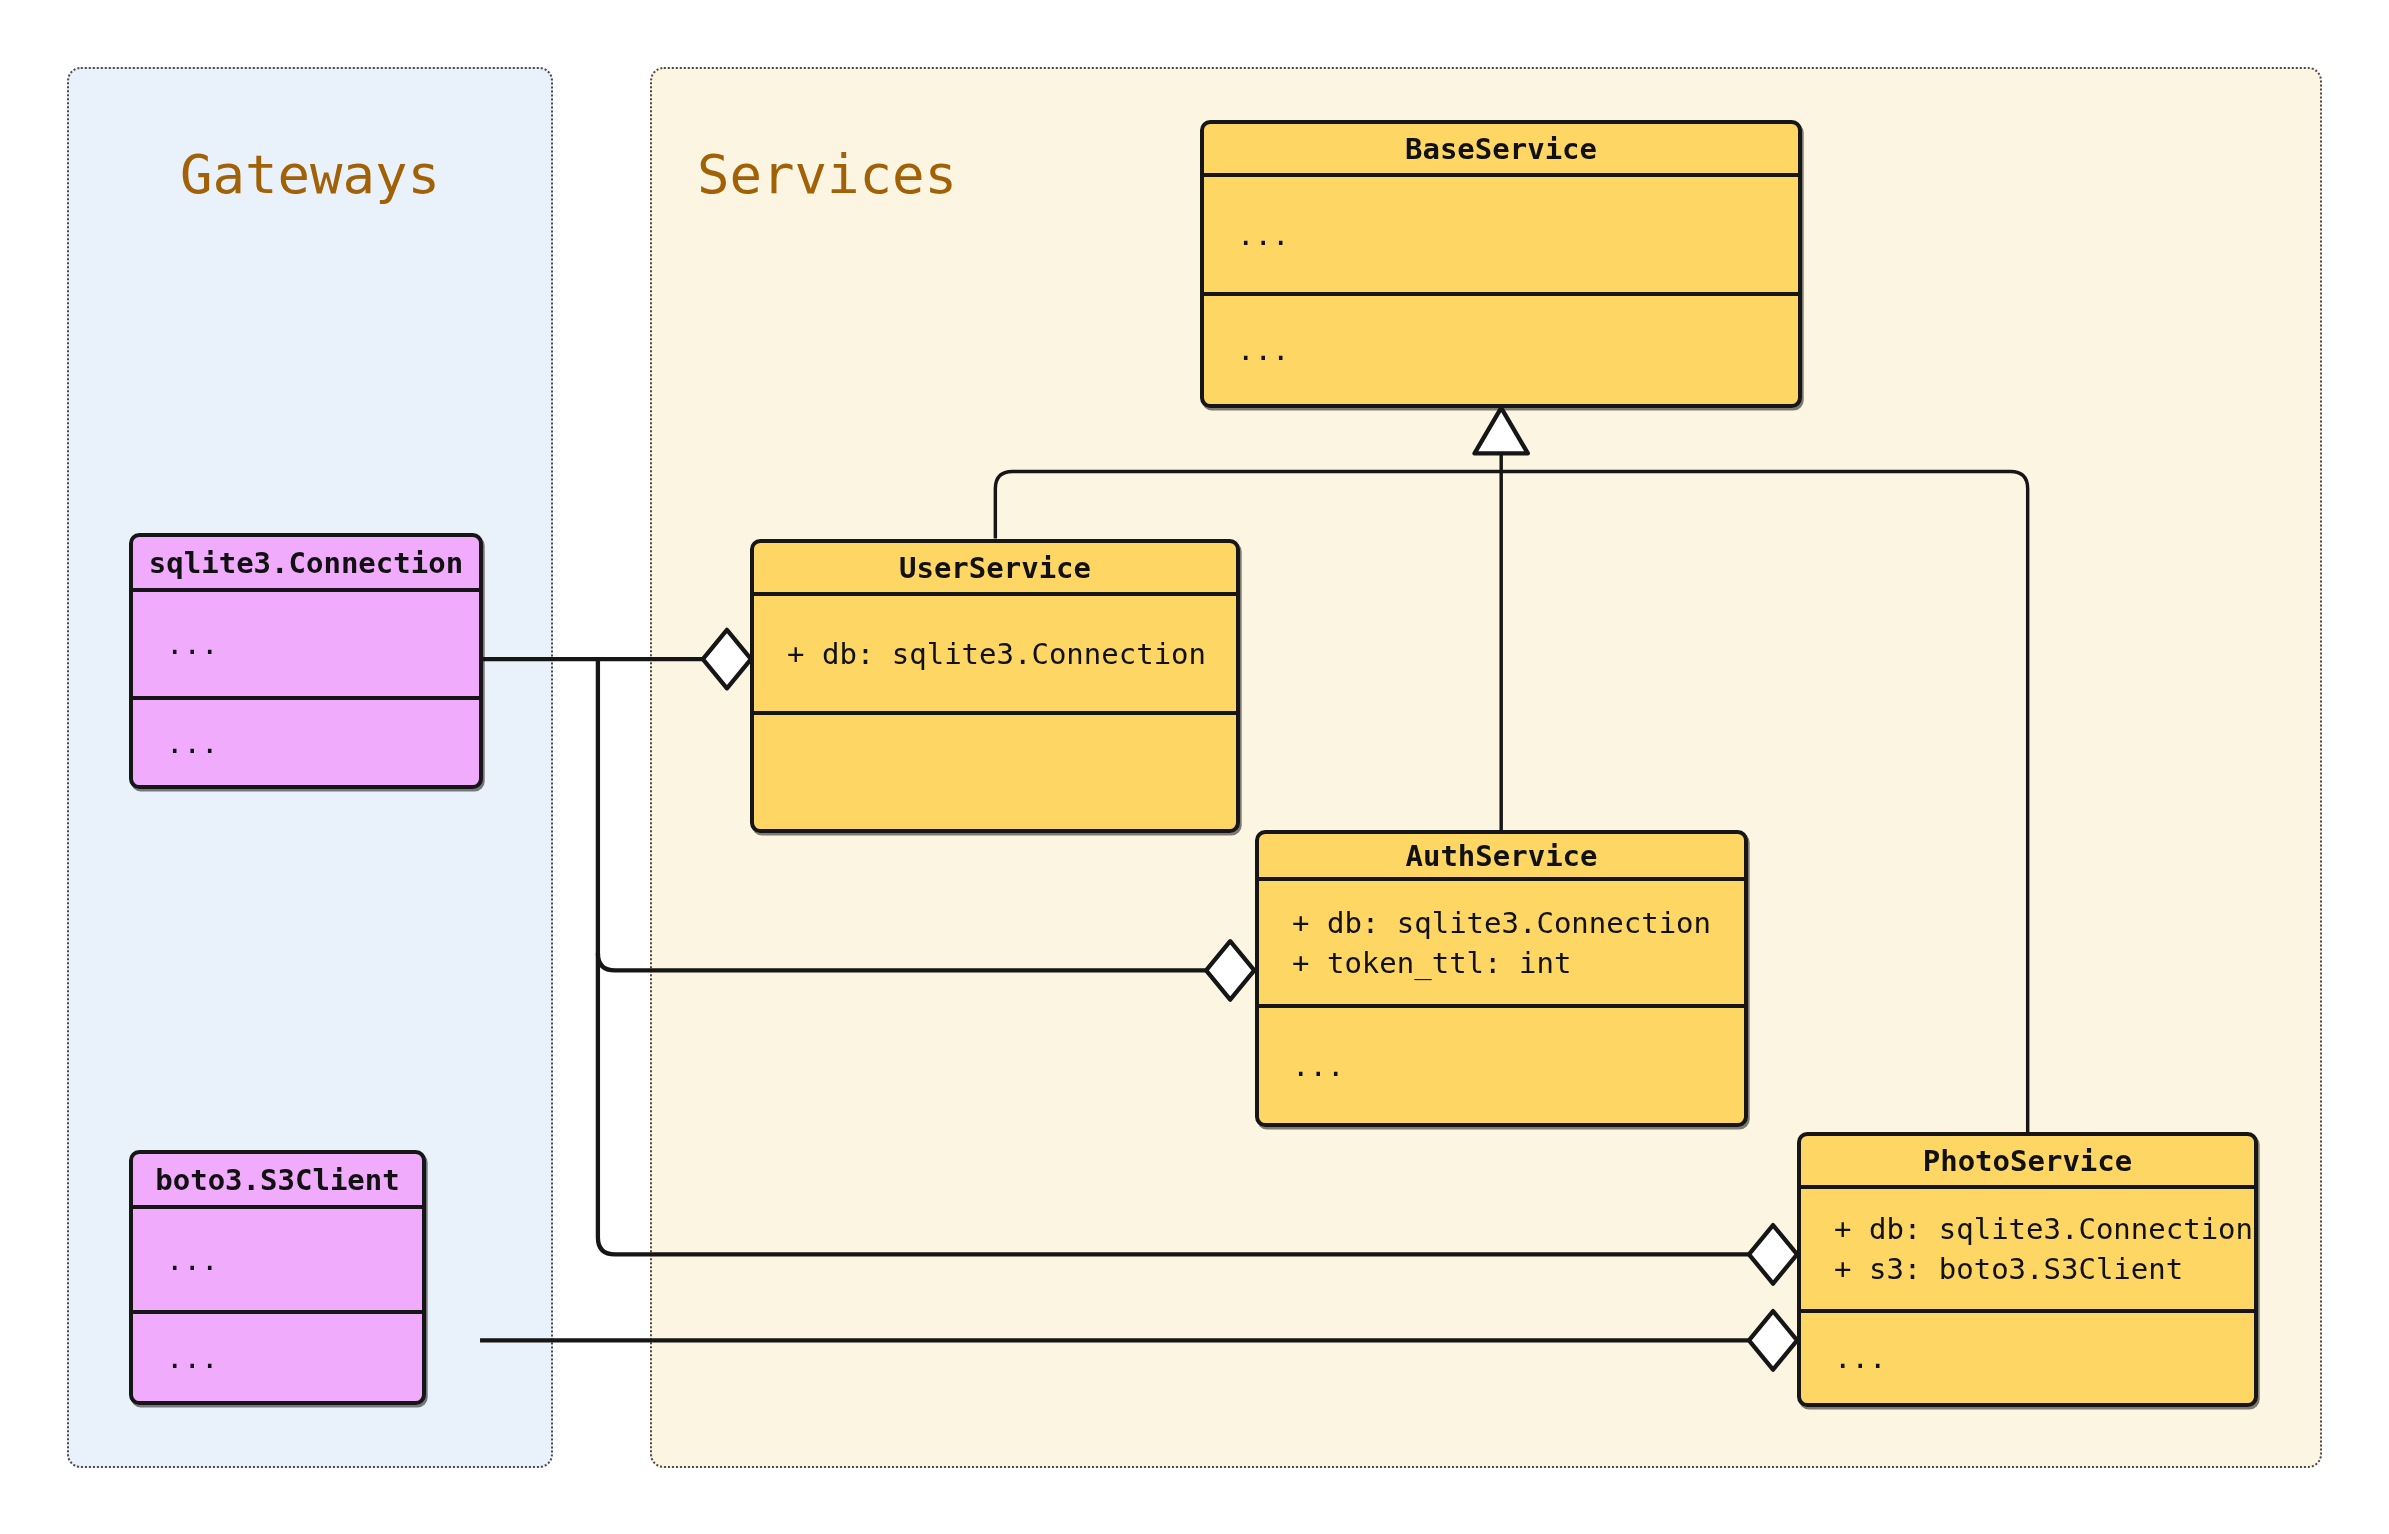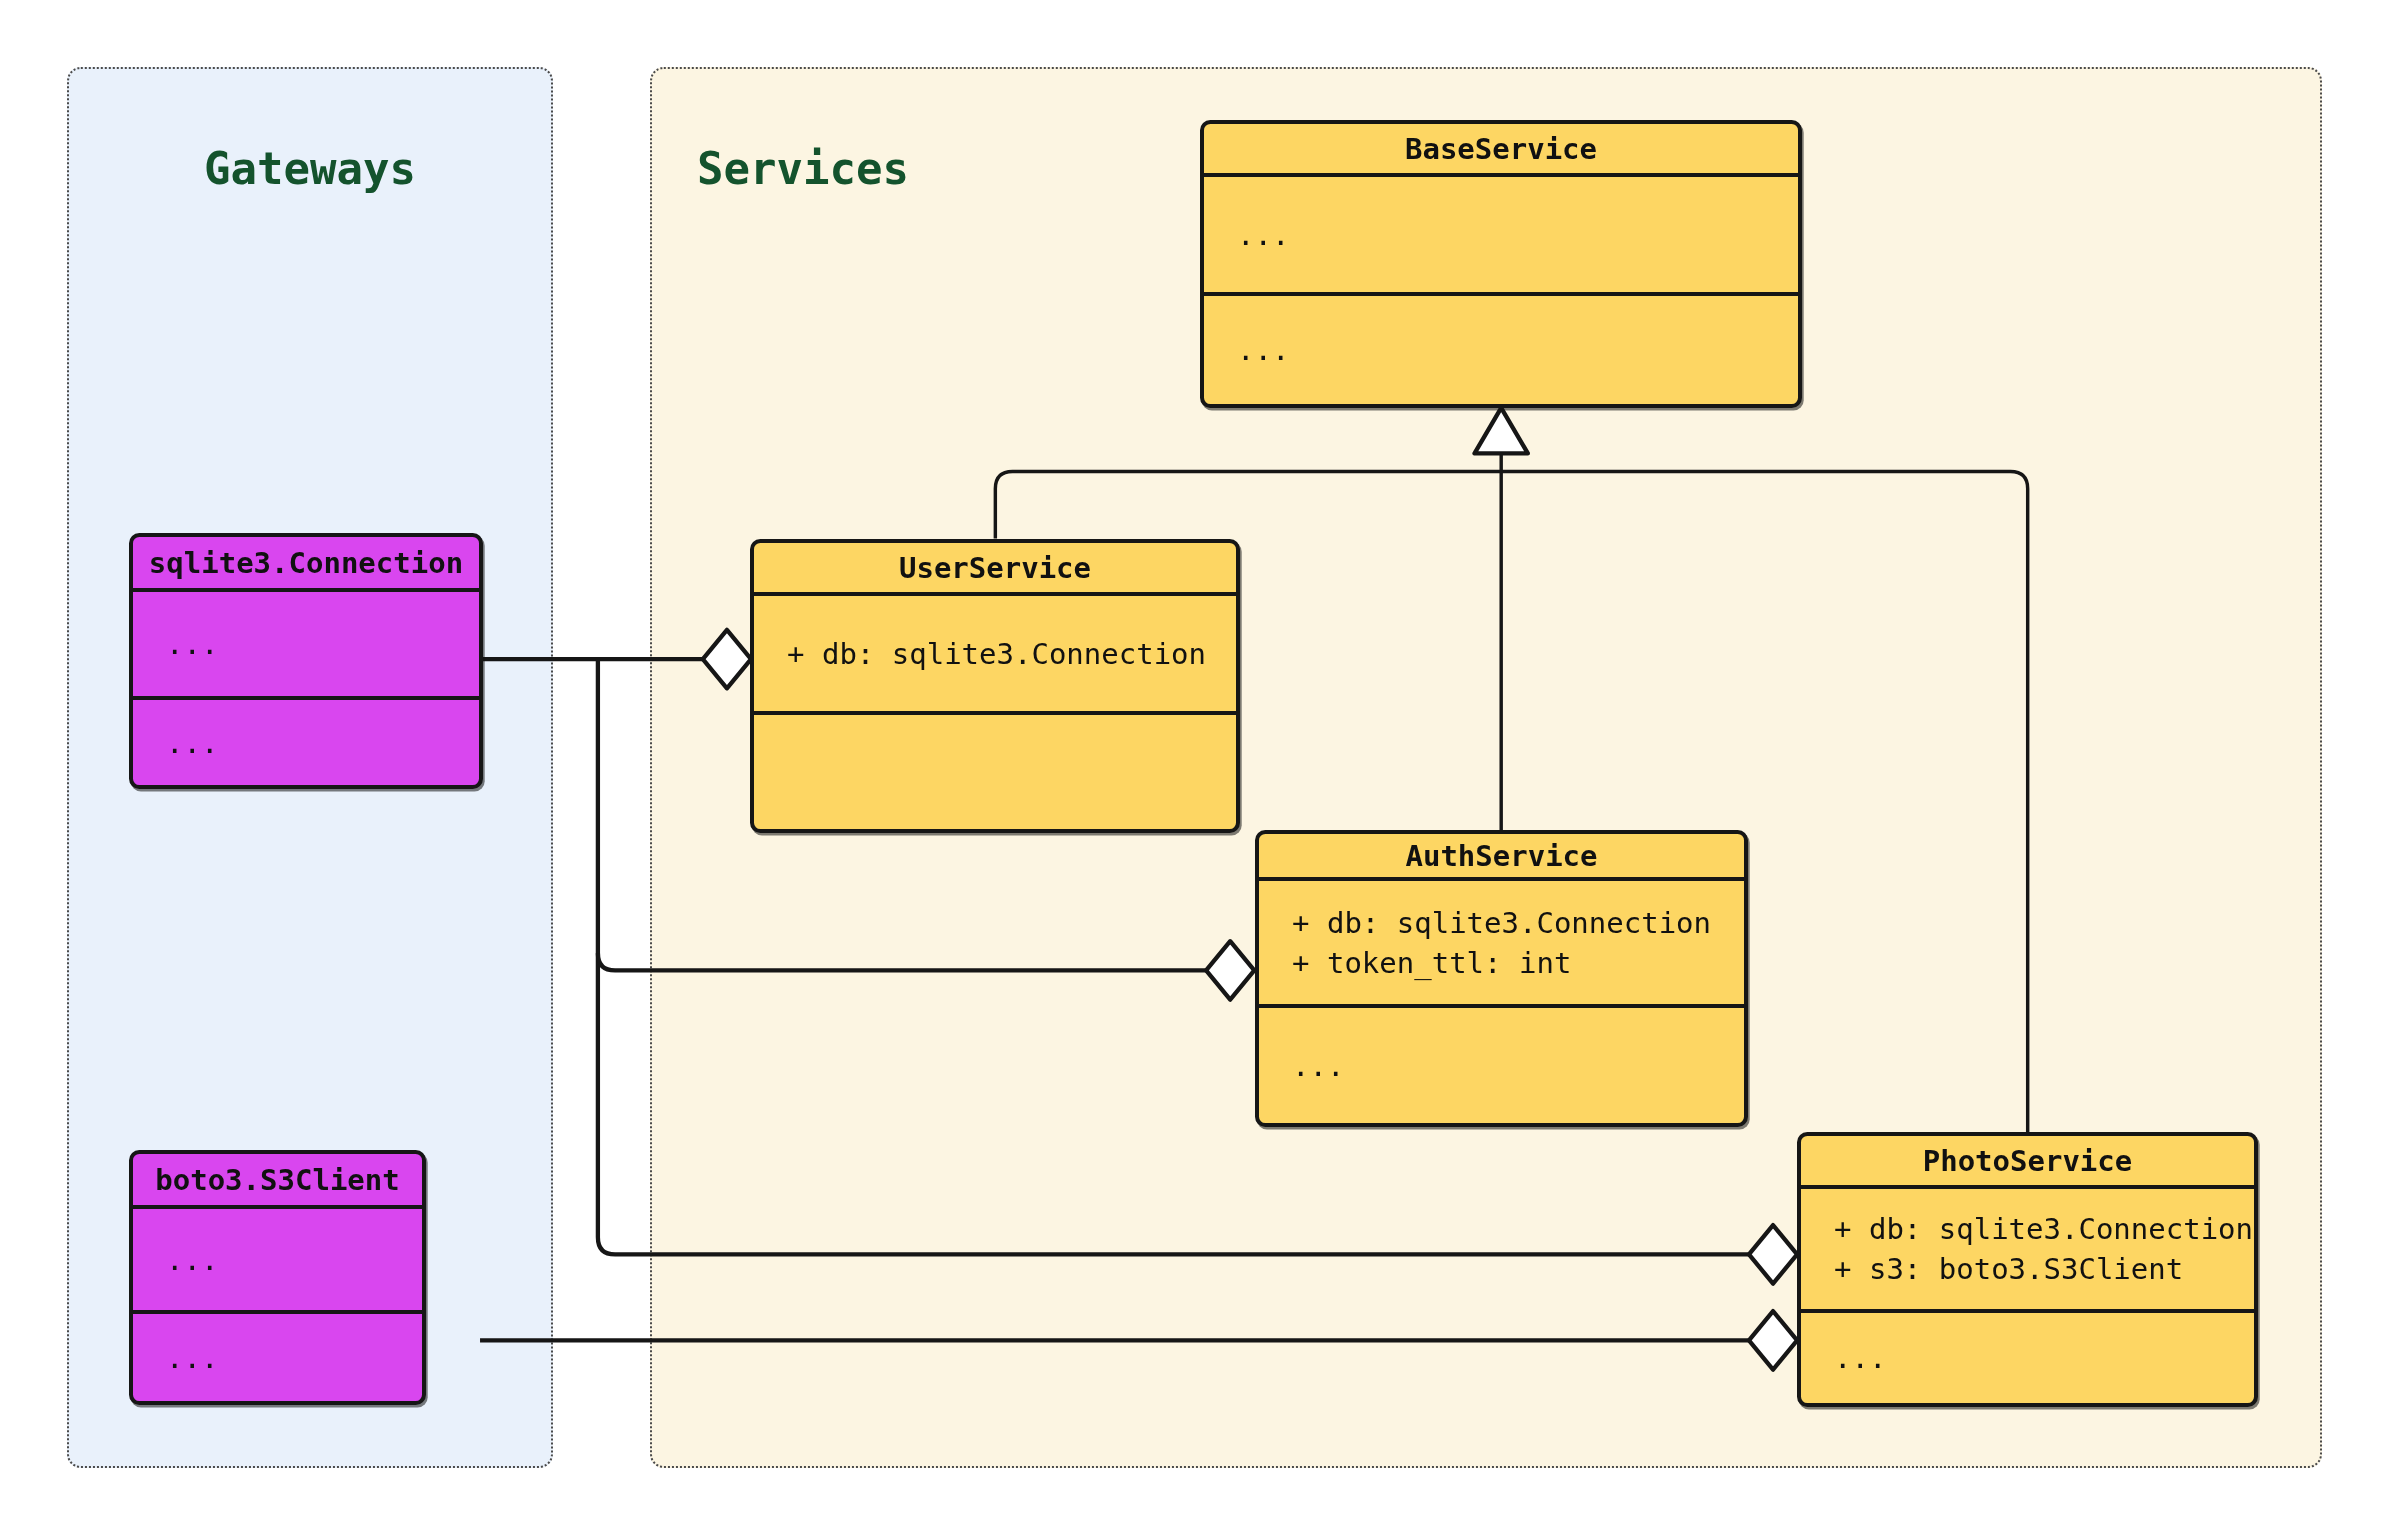--- a/index.html
+++ b/index.html
@@ -26,23 +26,23 @@
     left: 67px; top: 67px; width: 486px; height: 1401px;
     background: #e9f1fb;
   }
   #region-services {
     left: 650px; top: 67px; width: 1672px; height: 1401px;
     background: #fcf5e2;
   }
   .region-title {
     position: absolute;
     top: 74px;
-    font-size: 44px;
-    font-weight: bold;
-    color: #14532d;
+    font-size: 54px;
+    font-weight: normal;
+    color: #a16207;
     letter-spacing: 0px;
     white-space: nowrap;
   }
   #region-gateways .region-title {
     left: 0; width: 100%;
     text-align: center;
   }
   #region-services .region-title {
     left: 45px;
     text-align: left;
@@ -52,21 +52,21 @@
     position: absolute;
     border: 4.3px solid #161616;
     border-radius: 10.3px;
     box-sizing: border-box;
     display: flex;
     flex-direction: column;
     overflow: hidden;
     box-shadow: 1.7px 2.6px 0 rgba(20,20,20,0.55);
   }
   .uml-box.yellow { background: #fdd663; }
-  .uml-box.blue   { background: #d946ef; }
+  .uml-box.blue   { background: #f0abfc; }
   .uml-title {
     flex: 0 0 auto;
     display: flex;
     align-items: center;
     justify-content: center;
     border-bottom: 4.3px solid #161616;
     font-weight: bold;
     font-size: 29px;
     color: #111111;
     box-sizing: border-box;

